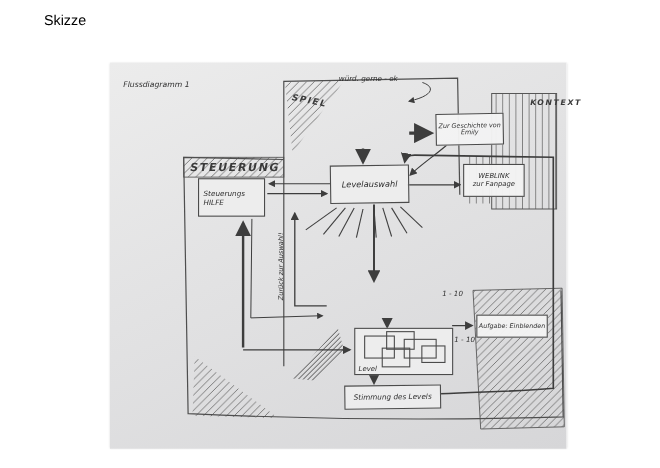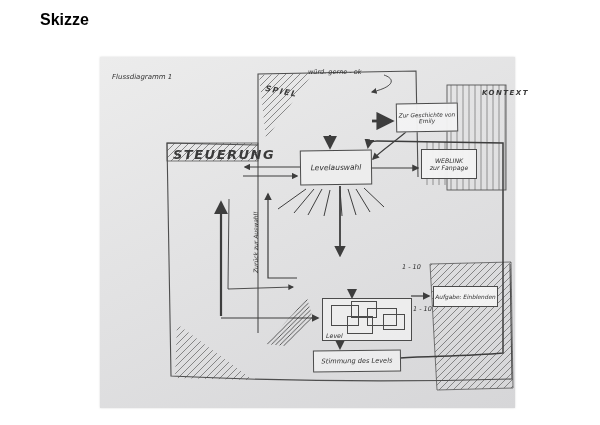--- a/index.html
+++ b/index.html
@@ -1,17 +1,17 @@
 <!DOCTYPE html>
 <html><head>
 <meta charset="utf-8">
 <style>
   html,body{margin:0;padding:0;background:#ffffff;width:600px;height:425px;
     font-family:"DejaVu Sans",sans-serif;overflow:hidden;}
-  .app-title{position:absolute;left:40px;top:11px;font-size:16px;font-weight:bold;
+  .app-title{position:absolute;left:40px;top:11px;font-size:13px;font-weight:normal;
     color:#000;font-family:"Liberation Sans",sans-serif;}
   #paper{position:absolute;left:100px;top:57px;width:415px;height:351px;
     background:linear-gradient(155deg,#ececec 0%,#e2e2e3 45%,#d6d6d8 100%);
     box-shadow:0 0 2px rgba(0,0,0,0.15);}
   #paper svg{position:absolute;left:0;top:0;z-index:0;}
   .hw{position:absolute;color:#2f2f2f;font-style:italic;line-height:1.25;
     font-family:"DejaVu Sans",sans-serif;z-index:2;white-space:nowrap;}
   .box{position:absolute;border:1px solid #4b4b4b;background:rgba(238,238,238,0.92);
     z-index:1;display:flex;flex-direction:column;align-items:center;justify-content:center;
     color:#2f2f2f;font-style:italic;text-align:center;}
@@ -82,39 +82,43 @@
       <path d="M121,259 L121,146" stroke-width="2.2" marker-end="url(#ah)"></path>
       <path d="M121,261 L218,261" stroke-width="1.2" marker-end="url(#ah)"></path>
       <path d="M129,142 L128,232 L193,230" stroke-width="0.9" marker-end="url(#ah)"></path>
       <path d="M311,239 L329,239" stroke-width="1.2" marker-end="url(#ah)"></path>
     </g>
   </svg>
 
   <div class="hw" style="left:12px;top:16px;font-size:7px;">Flussdiagramm 1</div>
   <div class="hw" style="left:208px;top:11px;font-size:6.5px;">würd. gerne - ok</div>
   <div class="hw sec" style="left:165px;top:30px;font-size:8px;transform:rotate(11deg);">SPIEL</div>
-  <div class="hw sec" style="left:73px;top:90px;font-size:13px;">STEUERUNG</div>
+  <div class="hw sec" style="left:73px;top:90px;font-size:10px;">STEUERUNG</div>
   <div class="hw sec" style="left:358px;top:32px;font-size:7px;margin-left:24px;">KONTEXT</div>
   <div class="hw rot-up" style="left:152px;top:216px;font-size:6px;">Zurück zur Auswahl!</div>
 
 
   <div class="box white" style="left:296px;top:46px;width:60px;height:27px;font-size:5.8px;transform:rotate(-1deg);">
     <span>Zur Geschichte von</span>
     <span>Emily</span>
   </div>
 
   <div class="box white" style="left:321px;top:92px;width:54px;height:28px;font-size:6.2px;">
     <span>WEBLINK</span>
     <span>zur Fanpage</span>
   </div>
 
   <div class="box" style="left:200px;top:93px;width:70px;height:33px;font-size:7.5px;transform:rotate(-0.8deg);">
     <span>Levelauswahl</span>
   </div>
 
+  <div class="box" style="left:80px;top:105px;width:61px;height:35px;font-size:6.6px;align-items:flex-start;padding-left:4px;box-sizing:border-box;">
+    <span>Steuerungs</span>
+    <span>HILFE</span>
+  </div>
 
   <div class="hw" style="left:302px;top:206px;font-size:6.5px;">1 - 10</div>
 
   <div class="box" style="left:222px;top:241px;width:88px;height:41px;">
     <div class="win" style="left:8px;top:6px;width:26px;height:19px;"></div>
     <div class="win" style="left:28px;top:2px;width:24px;height:15px;"></div>
     <div class="win" style="left:44px;top:9px;width:28px;height:16px;"></div>
     <div class="win" style="left:24px;top:17px;width:24px;height:16px;"></div>
     <div class="win" style="left:60px;top:15px;width:20px;height:14px;"></div>
     <span class="hw" style="left:3px;bottom:0px;top:auto;font-size:6.3px;position:absolute;">Level</span>

